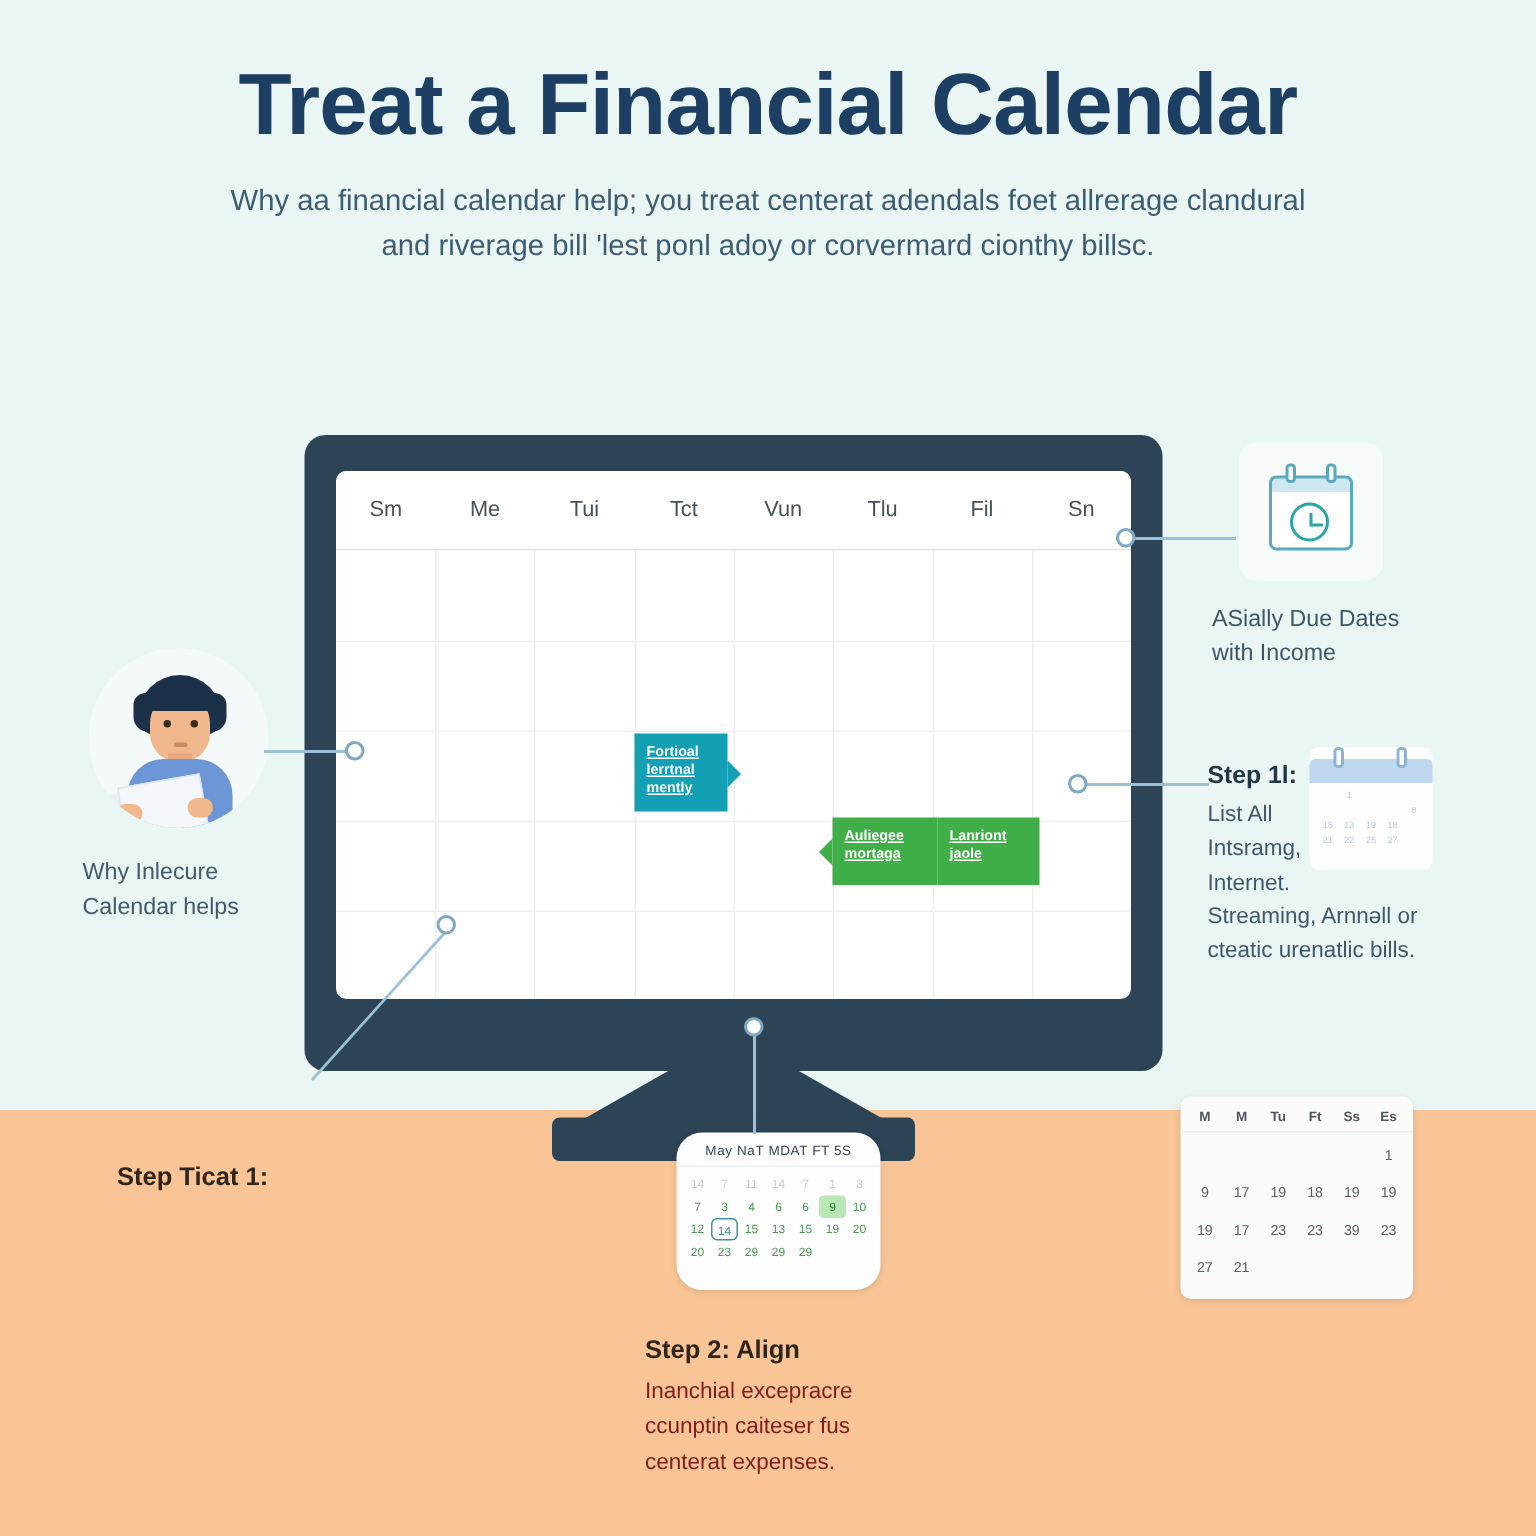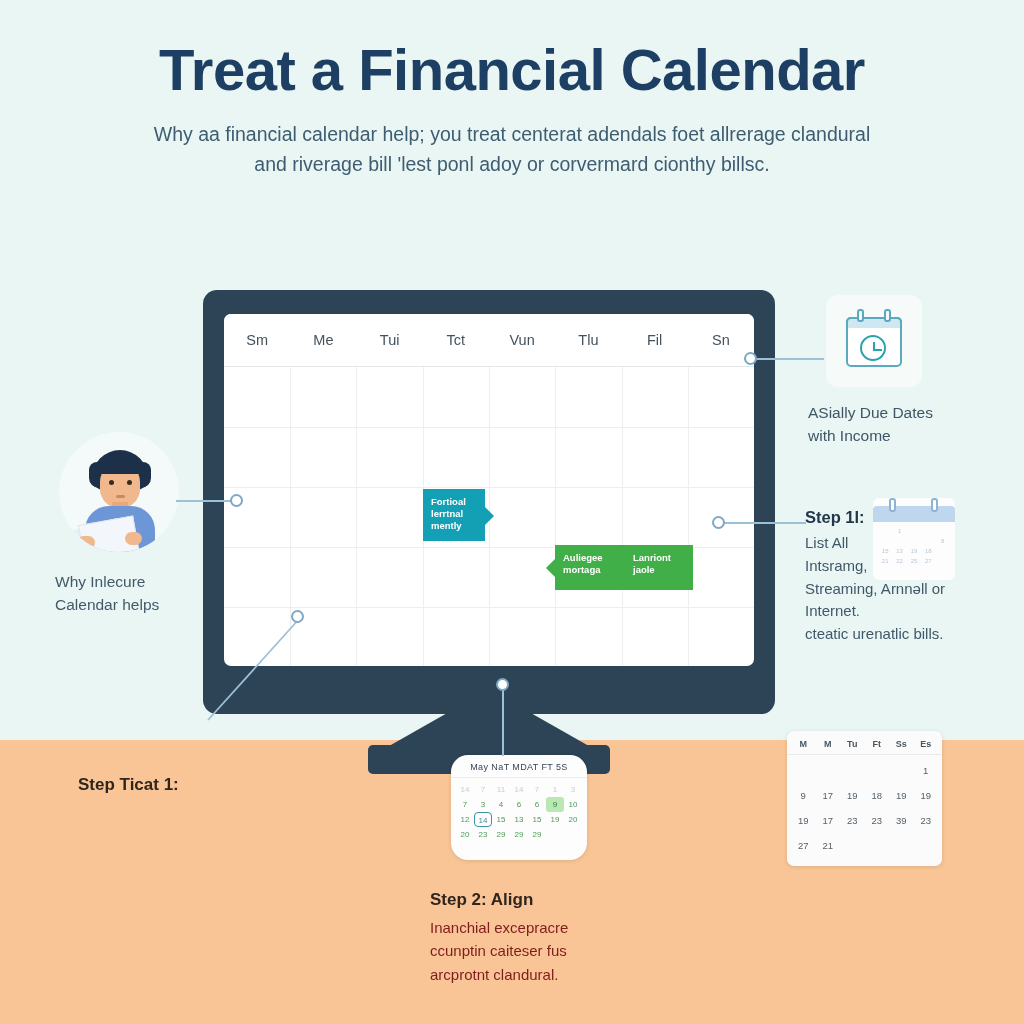--- a/index.html
+++ b/index.html
@@ -41,21 +41,21 @@
   }
   .daybar .day{
     flex:1;text-align:center;font-size:14.5px;color:#44525c;font-weight:400;
   }
   .grid{position:relative;height:300px;}
   .grid .vline{position:absolute;top:0;bottom:0;width:1px;background:#eceff1;}
   .grid .hline{position:absolute;left:0;right:0;height:1px;background:#eceff1;}
 
   .event{
     position:absolute;color:#fff;font-size:9.5px;line-height:1.25;
-    padding:7px 8px;box-sizing:border-box;font-weight:600;
+    padding:7px 8px;box-sizing:border-box;font-weight:600;text-decoration:underline;
   }
   .event.teal{background:#14a0b4;}
   .event.teal:after{
     content:"";position:absolute;right:-9px;top:18px;
     border-top:9px solid transparent;border-bottom:9px solid transparent;
     border-left:9px solid #14a0b4;
   }
   .event.green{background:#41af48;}
   .event.green.first:before{
     content:"";position:absolute;left:-9px;top:14px;
@@ -309,22 +309,22 @@
           <span>27</span>
           <span></span>
           <span></span>
           <span></span>
         </div>
     </div>
     <div class="rs-head">Step 1l:</div>
     <div class="rs-body">
       <div>List All</div>
       <div>Intsramg,</div>
+      <div>Internet.</div>
       <div>Streaming, Arnnəll or</div>
-      <div>Internet.</div>
       <div>cteatic urenatlic bills.</div>
     </div>
   </div>
 
   <div class="bl-step">
     <div class="bl-head">Step Ticat 1:</div>
   </div>
 
   <div class="bc-cal">
     <div class="bc-head">May NaT MDAT FT  5S</div>
@@ -358,21 +358,21 @@
         <span></span>
         <span></span>
       </div>
   </div>
 
   <div class="step2">
     <div class="s2-head">Step 2: Align</div>
     <div class="s2-body">
       <div>Inanchial excepracre</div>
       <div>ccunptin caiteser fus</div>
-      <div>arcprotnt clandural.</div>
+      <div>centerat expenses.</div>
     </div>
   </div>
 
   <div class="br-cal">
     <div class="br-head" id="br-head">
         <span>M</span>
         <span>M</span>
         <span>Tu</span>
         <span>Ft</span>
         <span>Ss</span>

